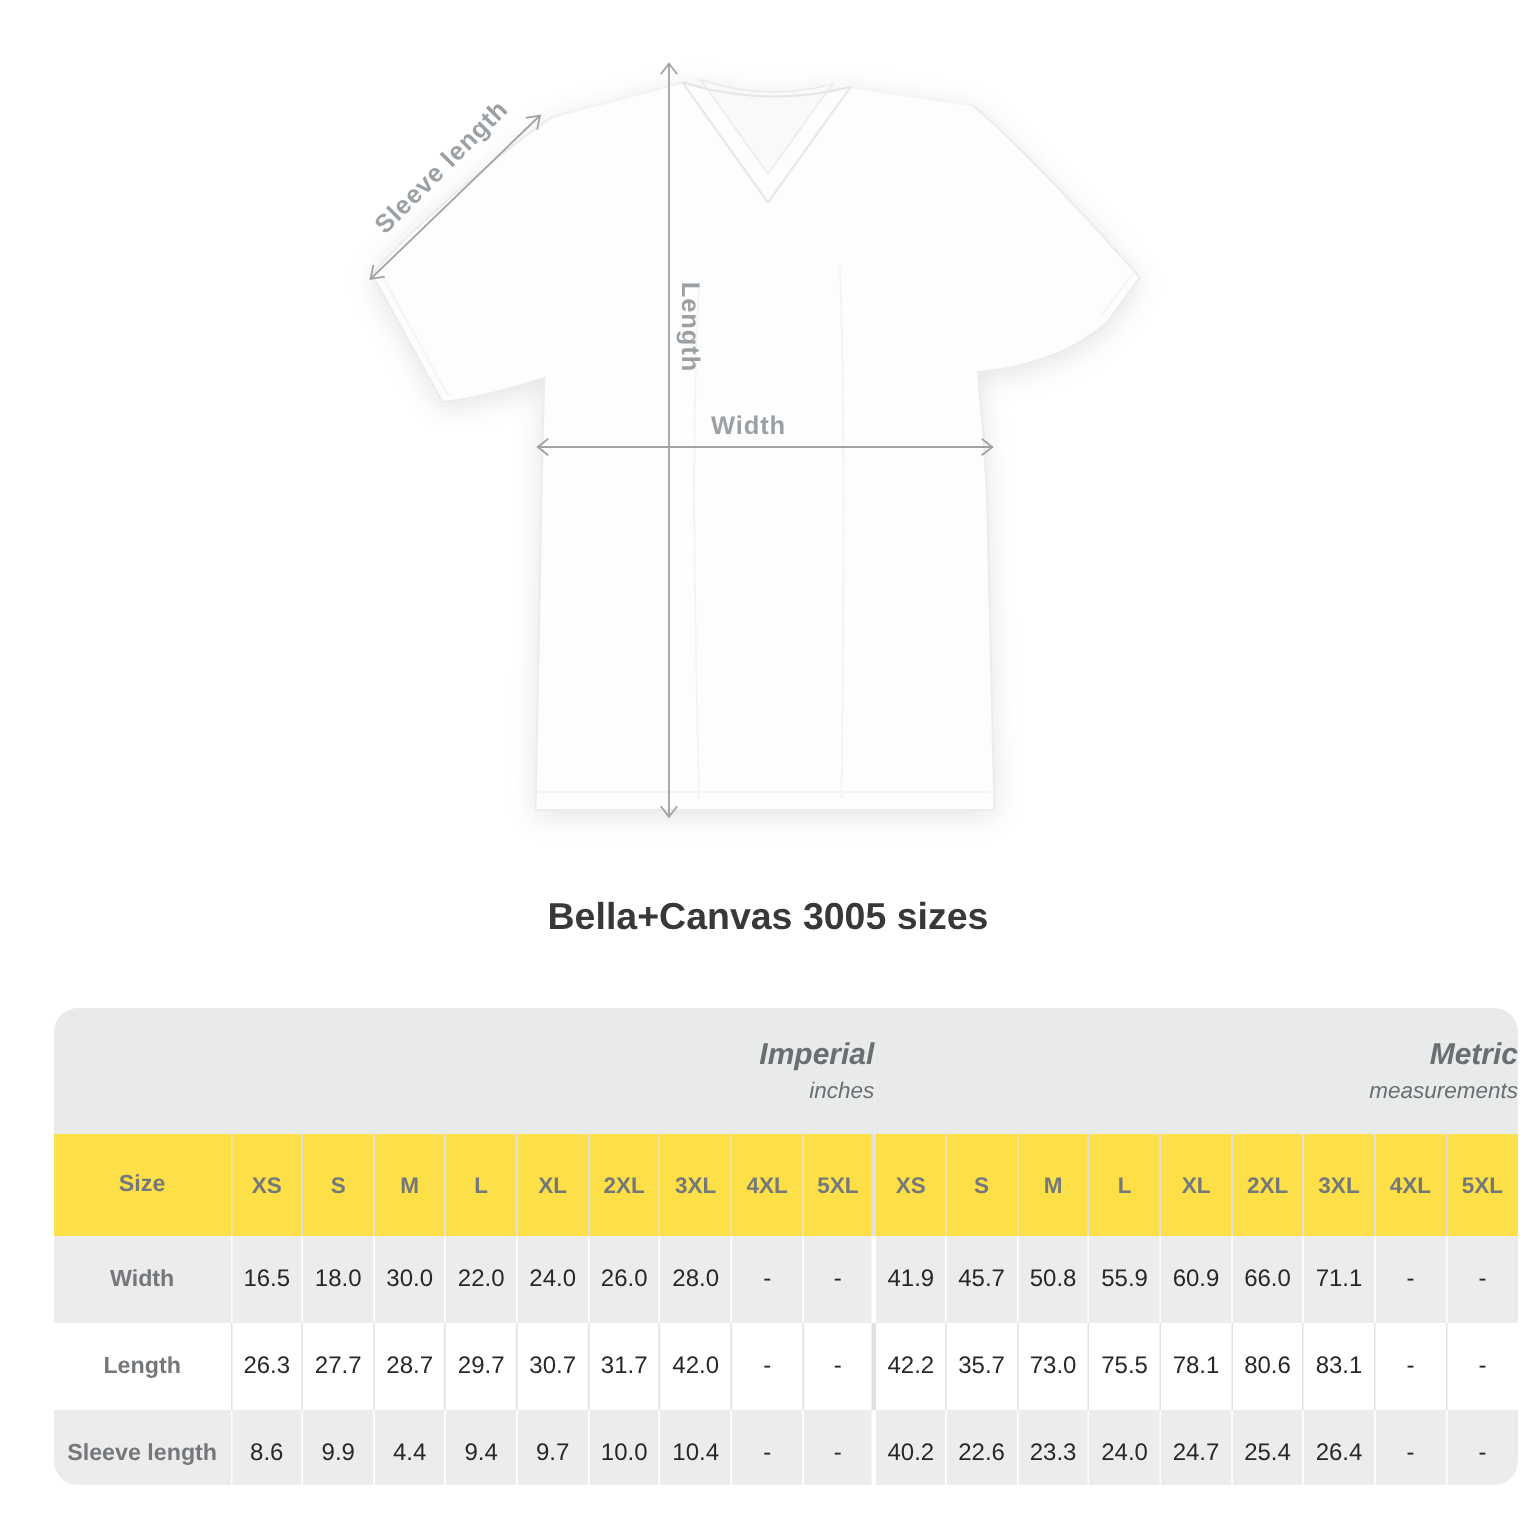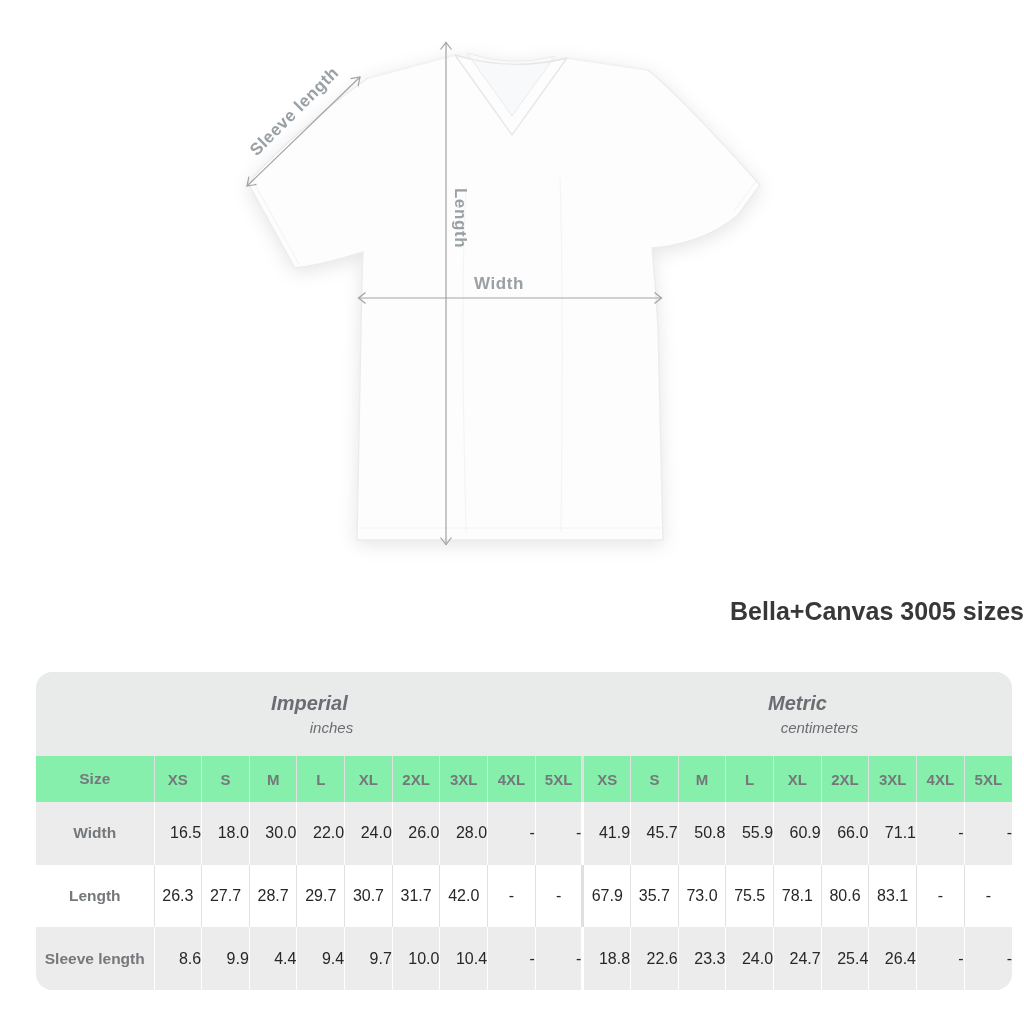--- a/index.html
+++ b/index.html
@@ -15,38 +15,38 @@
   .shirt{position:absolute;left:228px;top:28px;width:548px;height:542px;}
   .shirt-body{filter:drop-shadow(0 4px 9px rgba(0,0,0,0.10));}
   .shirt-fill{fill:var(--shirt-fill);stroke:var(--shirt-line);stroke-width:1.4;}
   .collar-open{fill:#f8f9fa;stroke:#eaebec;stroke-width:1;}
   .shirt-detail{fill:none;stroke:#e5e6e8;stroke-width:1.3;}
   .shirt-faint{fill:none;stroke:#f4f4f6;stroke-width:1.2;}
   .arrow-line{fill:none;stroke:var(--arrow);stroke-width:1.2;}
   .diagram-label{fill:var(--diagram-label);font-weight:bold;font-size:17px;letter-spacing:0.6px;
                  font-family:"Liberation Sans",sans-serif;}
   
-  .title{position:absolute;left:0;right:0;top:597px;margin:0;text-align:right;
+  .title{position:absolute;left:0;right:0;top:597px;margin:0;text-align:center;
          font-size:25px;font-weight:bold;color:var(--title);}
   .subtitle{position:absolute;left:0;right:0;top:634px;margin:0;text-align:center;
             font-size:15px;font-style:italic;color:var(--subtitle);}
   
   .table-wrap{position:absolute;left:36px;top:672px;width:976px;height:318px;
               border-radius:16px;overflow:hidden;background:#ffffff;}
   table.size-table{width:100%;height:100%;border-collapse:collapse;table-layout:fixed;}
   .size-table td,.size-table th{padding:0;text-align:center;vertical-align:middle;}
-  tr.band td{background:var(--band-bg);height:84px;}
+  tr.band td{background:var(--band-bg);height:84px;text-align:right;}
   .sec-title{font-weight:bold;font-style:italic;font-size:20px;color:var(--band-text);}
   .sec-unit{font-style:italic;font-size:15px;color:var(--band-text);margin-top:4px;padding-left:44px;}
-  tr.sizes th{height:46px;font-size:15px;font-weight:bold;color:var(--head-text);background:#86efac;}
+  tr.sizes th{height:68px;font-size:15px;font-weight:bold;color:var(--head-text);background:#fde047;}
   tbody td{height:58px;font-size:16px;color:var(--value-text);background:#ffffff;}
   .rowlabel{font-weight:bold !important;font-size:15.5px !important;color:var(--head-text) !important;}
   tr.sizes th + th, tbody td + td{border-left:1px solid var(--sep-light);}
   tr.shade td{background:var(--shade-bg);}
-  tr.shade td + td{border-left-color:var(--sep-white);text-align:right;}
+  tr.shade td + td{border-left-color:var(--sep-white);}
   .sec-start{border-left-width:3px !important;}
 </style>
 </head>
 <body>
 
 <div class="canvas">
 
   <svg class="shirt" viewBox="0 0 548 542" xmlns="http://www.w3.org/2000/svg">
     <g class="shirt-body">
       <path class="shirt-fill" d="
@@ -117,21 +117,21 @@
           <col>
         </colgroup>
         <thead>
           <tr class="band">
             <td colspan="10">
               <div class="sec-title">Imperial</div>
               <div class="sec-unit">inches</div>
             </td>
             <td colspan="9">
               <div class="sec-title">Metric</div>
-              <div class="sec-unit">centimeters</div>
+              <div class="sec-unit">measurements</div>
             </td>
           </tr>
           <tr class="sizes">
             <th class="rowlabel">Size</th>
             <th>XS</th>
             <th>S</th>
             <th>M</th>
             <th>L</th>
             <th>XL</th>
             <th>2XL</th>
@@ -175,42 +175,42 @@
             <td class="rowlabel">Length</td>
             <td>26.3</td>
             <td>27.7</td>
             <td>28.7</td>
             <td>29.7</td>
             <td>30.7</td>
             <td>31.7</td>
             <td>42.0</td>
             <td>-</td>
             <td>-</td>
-            <td class="sec-start">67.9</td>
+            <td class="sec-start">42.2</td>
             <td>35.7</td>
             <td>73.0</td>
             <td>75.5</td>
             <td>78.1</td>
             <td>80.6</td>
             <td>83.1</td>
             <td>-</td>
             <td>-</td>
           </tr>
           <tr class="shade">
             <td class="rowlabel">Sleeve length</td>
             <td>8.6</td>
             <td>9.9</td>
             <td>4.4</td>
             <td>9.4</td>
             <td>9.7</td>
             <td>10.0</td>
             <td>10.4</td>
             <td>-</td>
             <td>-</td>
-            <td class="sec-start">18.8</td>
+            <td class="sec-start">40.2</td>
             <td>22.6</td>
             <td>23.3</td>
             <td>24.0</td>
             <td>24.7</td>
             <td>25.4</td>
             <td>26.4</td>
             <td>-</td>
             <td>-</td>
           </tr>
         </tbody>

